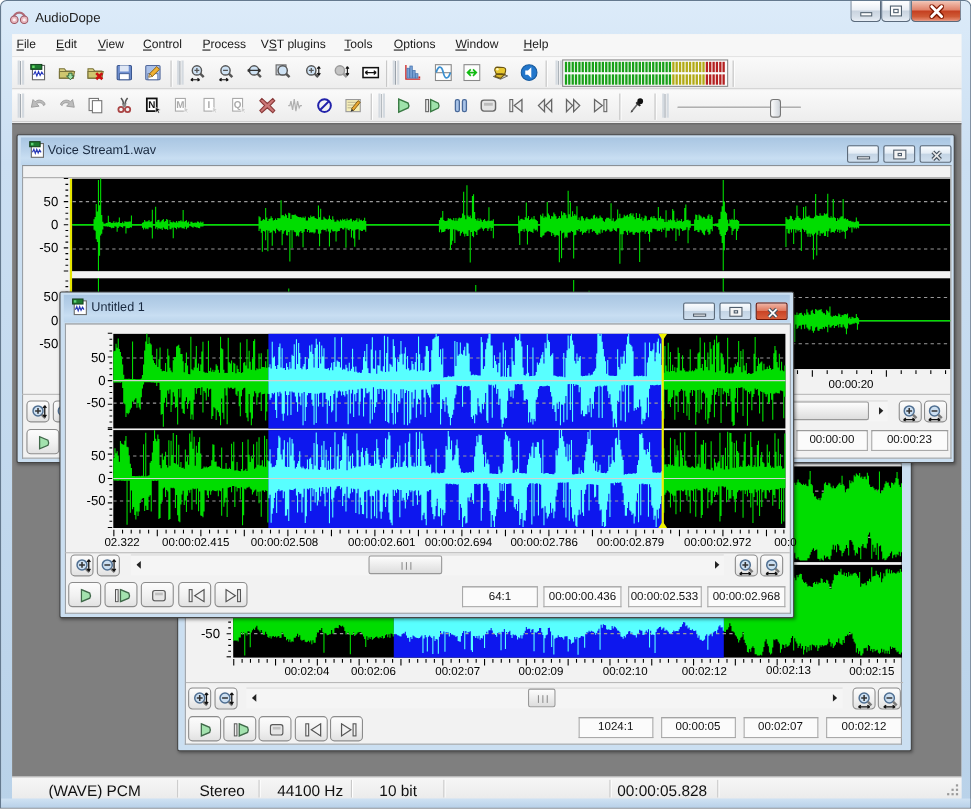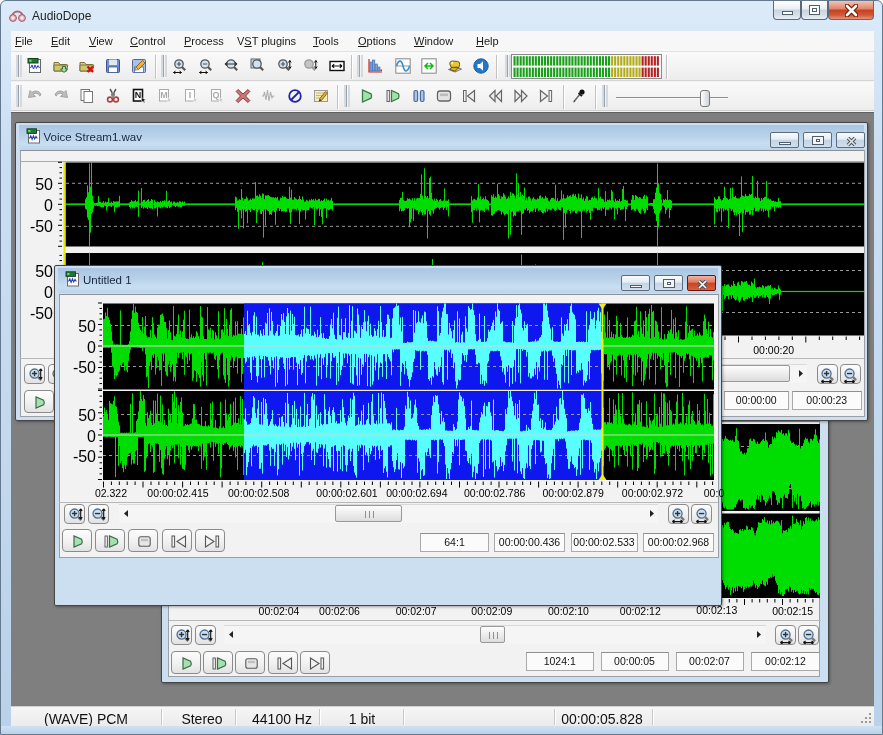--- a/index.html
+++ b/index.html
@@ -17,21 +17,21 @@
 .cpanel{position:absolute;background:#f2f2f2;border:1px solid #9aa0a6;border-top-color:#8a9096}
 .cbtn{position:absolute;width:29px;height:16px;border:1px solid #5d6b7a;border-radius:2px;
  background:linear-gradient(180deg,#fafcfe 0%,#e3ecf5 45%,#c3d4e4 50%,#d0dfee 100%)}
 .cbtn-red{background:linear-gradient(180deg,#f0b4a4 0%,#e07a5f 45%,#c94325 50%,#d95f3c 100%);border-color:#6e1505}
 .wbox{position:absolute;background:#fbfbfb;border:1px solid #a9a9a9;border-top-color:#8f8f8f;
  font-size:10.5px;color:#111;text-align:center;height:19px;line-height:17px}
 .tbtn{position:absolute;width:30px;height:23px;border:1px solid #8b8b8b;border-radius:4px;
  background:linear-gradient(180deg,#fcfcfc 0%,#f1f1f1 55%,#e2e2e2 100%)}
 .zbtn{position:absolute;width:22px;height:21px;border:1px solid #8b8b8b;border-radius:4px;
  background:linear-gradient(180deg,#fcfcfc 0%,#f0f0f0 55%,#e1e1e1 100%)}
-.ruler-num{position:absolute;font-size:16px;color:#000;text-align:right;width:26px}
+.ruler-num{position:absolute;font-size:12px;color:#000;text-align:right;width:26px}
 .tl-lab{position:absolute;font-size:10.5px;color:#000;white-space:nowrap;transform:translateX(-50%)}
 .sb-track{position:absolute;background:#f5f5f5;border-top:1px solid #d9d9d9}
 .sb-thumb{position:absolute;height:17px;border:1px solid #989898;border-radius:2px;
  background:linear-gradient(180deg,#fdfdfd,#dddddd)}
 .statxt{position:absolute;top:4px;font-size:14px;color:#111;transform:translateX(-50%);white-space:nowrap}
 </style></head><body>
 <div id="app">
     <div style="position:absolute;left:8px;top:6px;width:17px;height:17px"><svg width="17" height="17" viewBox="0 0 17 17">
         <path d="M3 10 A5.5 5.5 0 0 1 14 10" stroke="#b06a76" stroke-width="2" fill="none"></path>
         <circle cx="4" cy="11" r="3.4" fill="#e8b8c0" stroke="#9c5560" stroke-width="1"></circle>
@@ -74,21 +74,21 @@
     <div style="position:absolute;left:10px;top:705px;width:863px;height:20px;background:linear-gradient(180deg,#f6f6f6,#ebebeb);border-top:1px solid #d0d0d0">
       <div style="position:absolute;left:150px;top:2px;width:2px;height:16px;border-left:1px solid #c9c9c9;border-right:1px solid #ffffff"></div>
       <div style="position:absolute;left:224px;top:2px;width:2px;height:16px;border-left:1px solid #c9c9c9;border-right:1px solid #ffffff"></div>
       <div style="position:absolute;left:308px;top:2px;width:2px;height:16px;border-left:1px solid #c9c9c9;border-right:1px solid #ffffff"></div>
       <div style="position:absolute;left:392px;top:2px;width:2px;height:16px;border-left:1px solid #c9c9c9;border-right:1px solid #ffffff"></div>
       <div style="position:absolute;left:543px;top:2px;width:2px;height:16px;border-left:1px solid #c9c9c9;border-right:1px solid #ffffff"></div>
       <div style="position:absolute;left:641px;top:2px;width:2px;height:16px;border-left:1px solid #c9c9c9;border-right:1px solid #ffffff"></div>
       <div class="statxt" style="left:75px">(WAVE) PCM</div>
       <div class="statxt" style="left:191px">Stereo</div>
       <div class="statxt" style="left:271px">44100 Hz</div>
-      <div class="statxt" style="left:351px">1 bit</div>
+      <div class="statxt" style="left:351px">10 bit</div>
       <div class="statxt" style="left:591px">00:00:05.828</div>
       <svg style="position:absolute;right:2px;bottom:2px" width="12" height="12" viewBox="0 0 12 12">
         <g fill="#9a9a9a">
           <rect x="9" y="9" width="2" height="2"></rect>
           <rect x="5" y="9" width="2" height="2"></rect>
           <rect x="1" y="9" width="2" height="2"></rect>
           <rect x="9" y="5" width="2" height="2"></rect>
           <rect x="5" y="5" width="2" height="2"></rect>
           <rect x="9" y="1" width="2" height="2"></rect>
         </g>
@@ -359,21 +359,21 @@
       </div>
       <div class="tbtn" style="left:136.8px;top:266.5px;width:30px;height:23px">
         <svg style="position:absolute;left:8px;top:5px" width="16" height="13" viewBox="0 0 16 13">
           <path d="M1.5 1 V12 L10 6.5 Z" fill="#f2f2f2" stroke="#555" stroke-width="1.1"></path>
           <rect x="12" y="1" width="2.6" height="11" fill="#f2f2f2" stroke="#555" stroke-width="1"></rect>
         </svg>
       </div>
       <div class="wbox" style="left:708.5px;top:267.5px;width:64.5px">00:00:00</div>
       <div class="wbox" style="left:776.0px;top:267.5px;width:70.5px">00:00:23</div>
     </div>
-    <div class="childwin" style="left:53px;top:264px;width:668px;height:341px;z-index:3">
+    <div class="childwin" style="left:53px;top:264px;width:668px;height:297px;z-index:3">
       <div class="ctitle">
         <svg style="position:absolute;left:7px;top:3px" width="16" height="16" viewBox="0 0 16 16">
           <rect x="2.5" y="2.5" width="11" height="12.5" fill="#ffffff" stroke="#6a6a6a"></rect>
           <rect x="1" y="0.8" width="9.5" height="4.6" fill="#1e7a30" stroke="#123c1b" stroke-width="0.9"></rect>
           <rect x="2.2" y="1.9" width="2.2" height="2.2" fill="#5fd37a"></rect>
           <path d="M3.5 10.5 l1.3 -2.7 1.3 3.6 1.3 -3.6 1.3 3.2 1.3 -2.7 1.3 2.2" stroke="#2a3bb8" stroke-width="1.1" fill="none"></path>
         </svg>
         <div class="txt" style="left:25px">Untitled 1</div>
         <div class="cbtn" style="left:563px;top:7px">
           <div style="position:absolute;left:8px;top:9px;width:12px;height:3px;background:#f8f8f8;border:1px solid #4e5c6b"></div>

